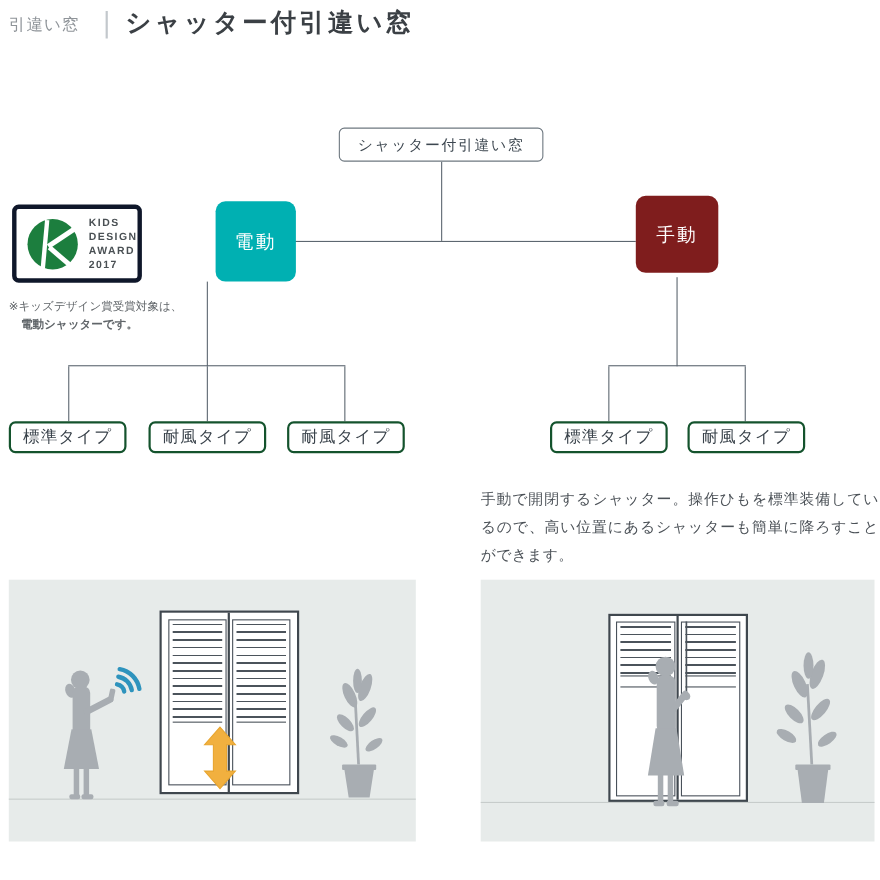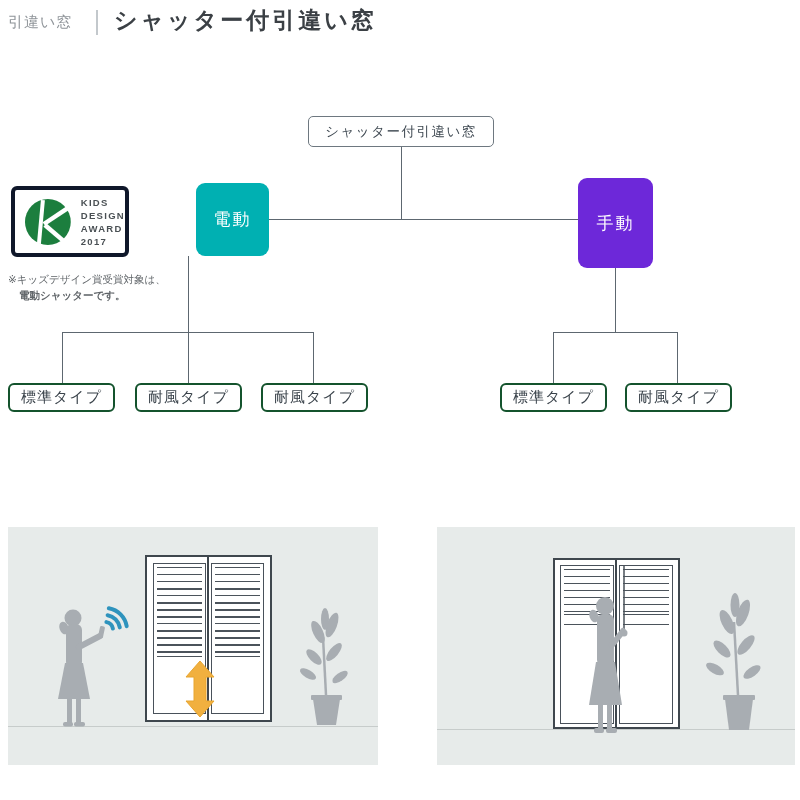--- a/index.html
+++ b/index.html
@@ -18,21 +18,21 @@
 
   
   .root-box { position:absolute; left:308px; top:116px; width:186px; height:31px;
     border:1px solid #6e7880; border-radius:5px; background:#fff;
     display:flex; align-items:center; justify-content:center;
     font-size:13.5px; letter-spacing:1.5px; color:#3d4750; }
   .big-box { position:absolute; width:73px; height:73px; border-radius:9px;
     display:flex; align-items:center; justify-content:center;
     color:#fff; font-size:17px; letter-spacing:2px; font-weight:500; }
   .elec-box { left:152px; top:183px; background:#00b0b2;margin-left:44px; }
-  .man-box  { left:578px; top:178px; width:75px; height:90px; background:#6d28d9; }
+  .man-box  { left:578px; top:178px; width:75px; height:70px; background:#7f1d1d; }
   .tbox { position:absolute; top:383px; width:107px; height:29px; background:#fff;
     border:2px solid #14532d; border-radius:6px;
     display:flex; align-items:center; justify-content:center;
     font-size:15px; letter-spacing:1px; color:#39424a; }
 
   
   .badge { position:absolute; left:11px; top:186px; width:118px; height:71px; background:#fff;
     border:4px solid #0f172a; border-radius:6px; display:flex; align-items:center;
     padding-left:9px; gap:9px; }
   .badge-text { display:flex; flex-direction:column; font-size:9.5px; font-weight:bold;
@@ -107,20 +107,21 @@
         <span>AWARD</span>
         <span>2017</span>
       </div>
     </div>
     <div class="note">
       <div>※キッズデザイン賞受賞対象は、</div>
       <div class="l2">電動シャッターです。</div>
     </div>
   </div>
 
+  <p class="desc desc-right">手動で開閉するシャッター。操作ひもを標準装備しているので、高い位置にあるシャッターも簡単に降ろすことができます。</p>
 
   <div class="panel panel-left">
     <div class="floor" style="top:199px;"></div>
     <div class="window" style="left:137px;top:28px;width:127px;height:167px;">
       <div class="sash" style="left:6px;top:6px;width:53px;height:151px;">
         <div class="slats" style="height:90px;"></div>
       </div>
       <div class="sash" style="left:64px;top:6px;width:53px;height:151px;">
         <div class="slats" style="height:90px;"></div>
       </div>

